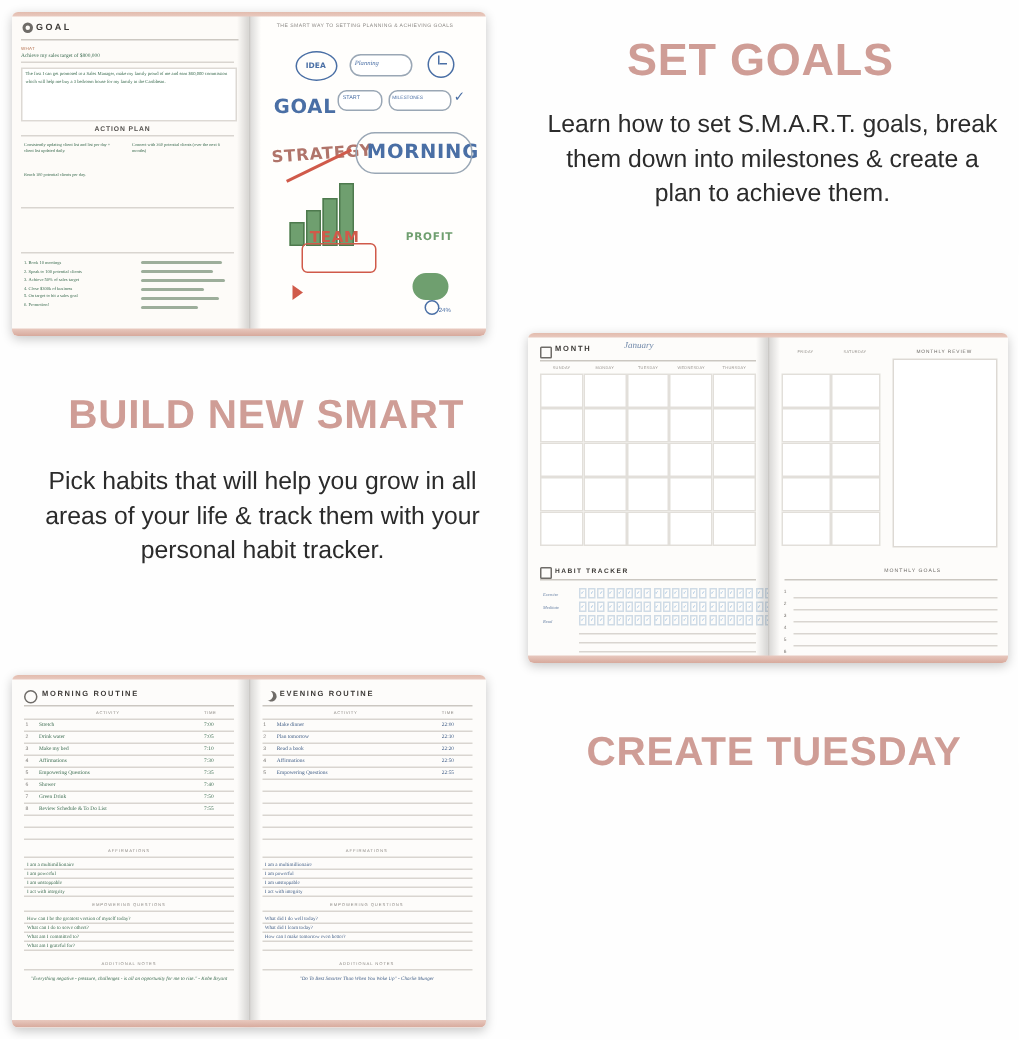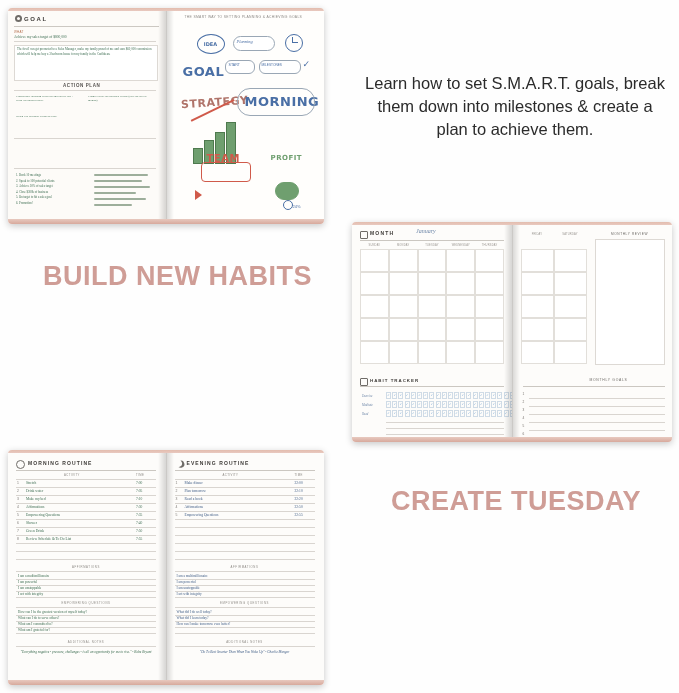--- a/index.html
+++ b/index.html
@@ -300,23 +300,25 @@
     border-radius:50%;
     box-shadow: 2px 1.5px 0 0 #6f6c68;
     transform: rotate(-20deg);
   }
 </style>
 </head>
 <body>
 
 <div class="stage">
 
+  <div class="headline" style="left:418px; top:25px; width:250px; font-size:30px; text-align:left;">SET GOALS</div>
   <div class="body-copy" style="left:362px; top:72px; width:306px; font-size:16.5px; text-align:center;">Learn how to set S.M.A.R.T. goals, break them down into milestones &amp; create a plan to achieve them.</div>
 
-  <div class="headline" style="left:10px; top:262px; width:335px; font-size:27px; text-align:center;">BUILD NEW HABITS</div>
+  <div class="headline" style="left:10px; top:262px; width:335px; font-size:27px; text-align:center;">BUILD NEW SMART</div>
+  <div class="body-copy" style="left:14px; top:310px; width:322px; font-size:16.5px; text-align:center;">Pick habits that will help you grow in all areas of your life &amp; track them with your personal habit tracker.</div>
 
   <div class="headline" style="left:360px; top:487px; width:312px; font-size:27px; text-align:center;">CREATE TUESDAY</div>
 
   <div class="notebook" id="goal-spread">
     <div class="edge-top"></div>
 
     <div class="page left">
       <div class="goal-bullet"></div>
       <div class="goal-title">GOAL</div>
       <div class="hline" style="left:6px; top:18px; width:145px; background:#ccc8c2;"></div>

